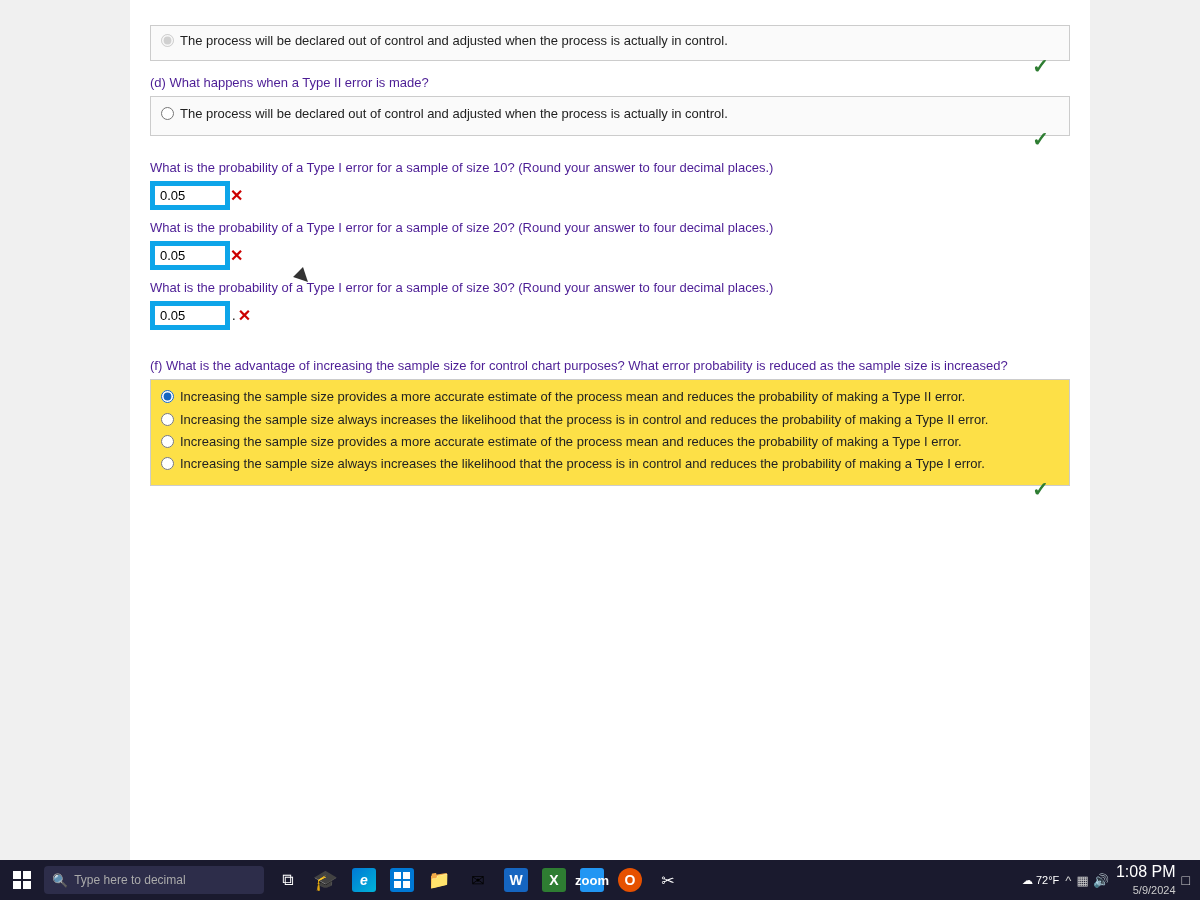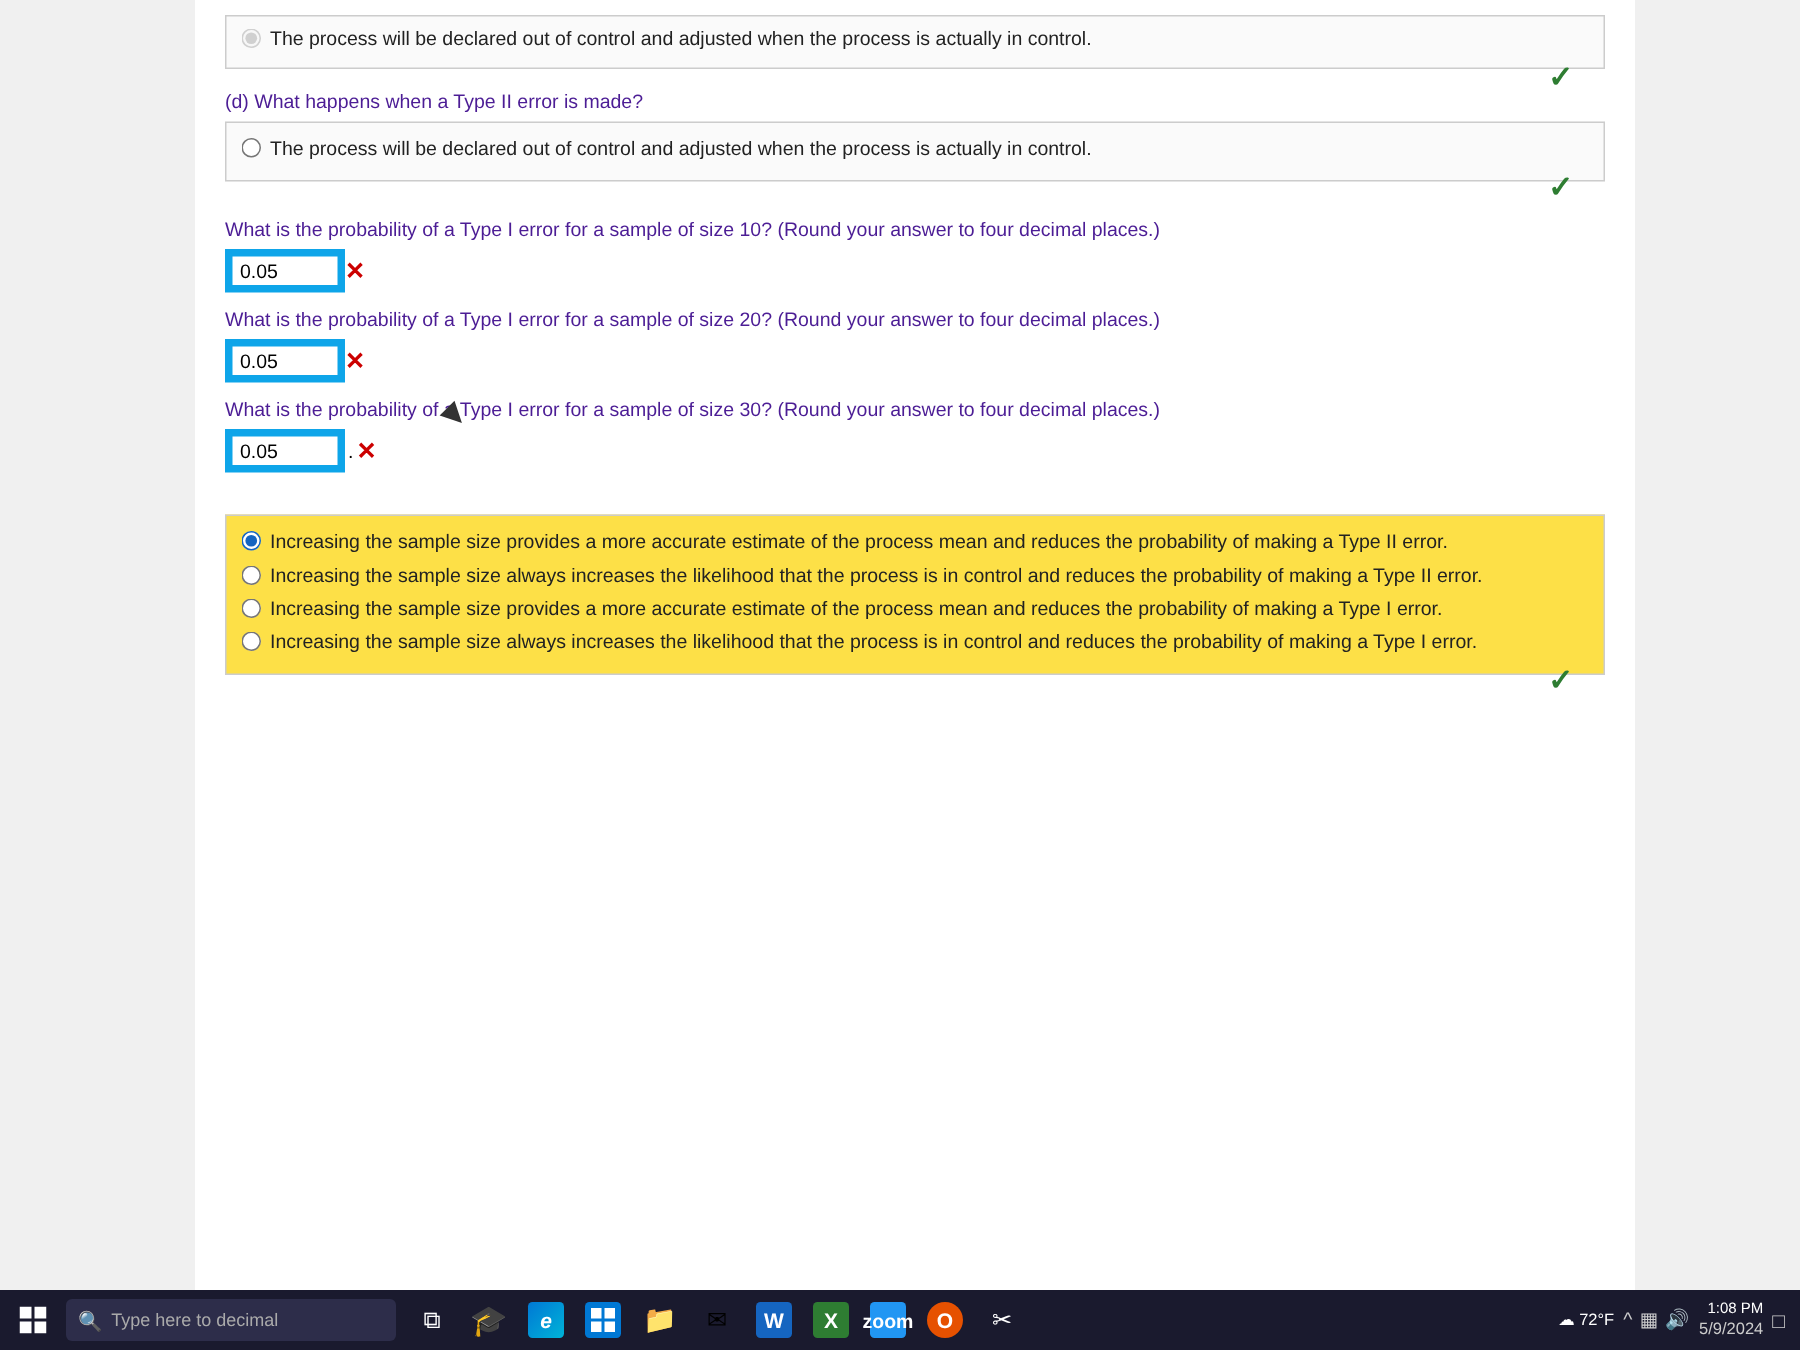--- a/index.html
+++ b/index.html
@@ -21,21 +21,21 @@
       bottom: 40px;
       background: #f0f0f0;
       overflow: hidden;
     }
 
     .quiz-container {
       background: white;
       margin: 0 auto;
       width: 960px;
       margin-left: 130px;
-      padding: 10px 20px 20px 20px;
+      padding: 25px 20px 20px 20px;
       min-height: 100%;
       position: relative;
     }
 
     
     .sidebar-bar {
       position: absolute;
       left: 130px;
       top: 0;
       bottom: 0;
@@ -212,21 +212,21 @@
       color: #ccc;
       font-size: 13px;
     }
 
     .time-display {
       text-align: right;
       line-height: 1.3;
     }
 
     .time-display .time {
-      font-size: 10px;
+      font-size: 16px;
       color: white;
     }
 
     .time-display .date {
       font-size: 11px;
       color: #ccc;
     }
 
     
     .bg-numbers {
@@ -342,20 +342,21 @@
         <span>What is the probability of a Type I error for a sample of size 30? (Round your answer to four decimal places.)</span>
       </div>
       <div class="input-row">
         <input type="text" class="answer-input" value="0.05" style="">
         <span class="dot-separator">.</span>
         <span class="x-mark">✕</span>
       </div>
     </div>
 
     <div class="section section-part">
+      <div class="section-label">(f)   What is the advantage of increasing the sample size for control chart purposes? What error probability is reduced as the sample size is increased?</div>
       <div class="section-f-box">
         <div class="radio-option">
           <input type="radio" name="f" checked="" style="accent-color: rgb(21, 101, 192);">
           <span>Increasing the sample size provides a more accurate estimate of the process mean and reduces the probability of making a Type II error.</span>
         </div>
         <div class="radio-option" style="margin-top:4px;">
           <input type="radio" name="f" style="">
           <span>Increasing the sample size always increases the likelihood that the process is in control and reduces the probability of making a Type II error.</span>
         </div>
         <div class="radio-option" style="margin-top:4px;">

